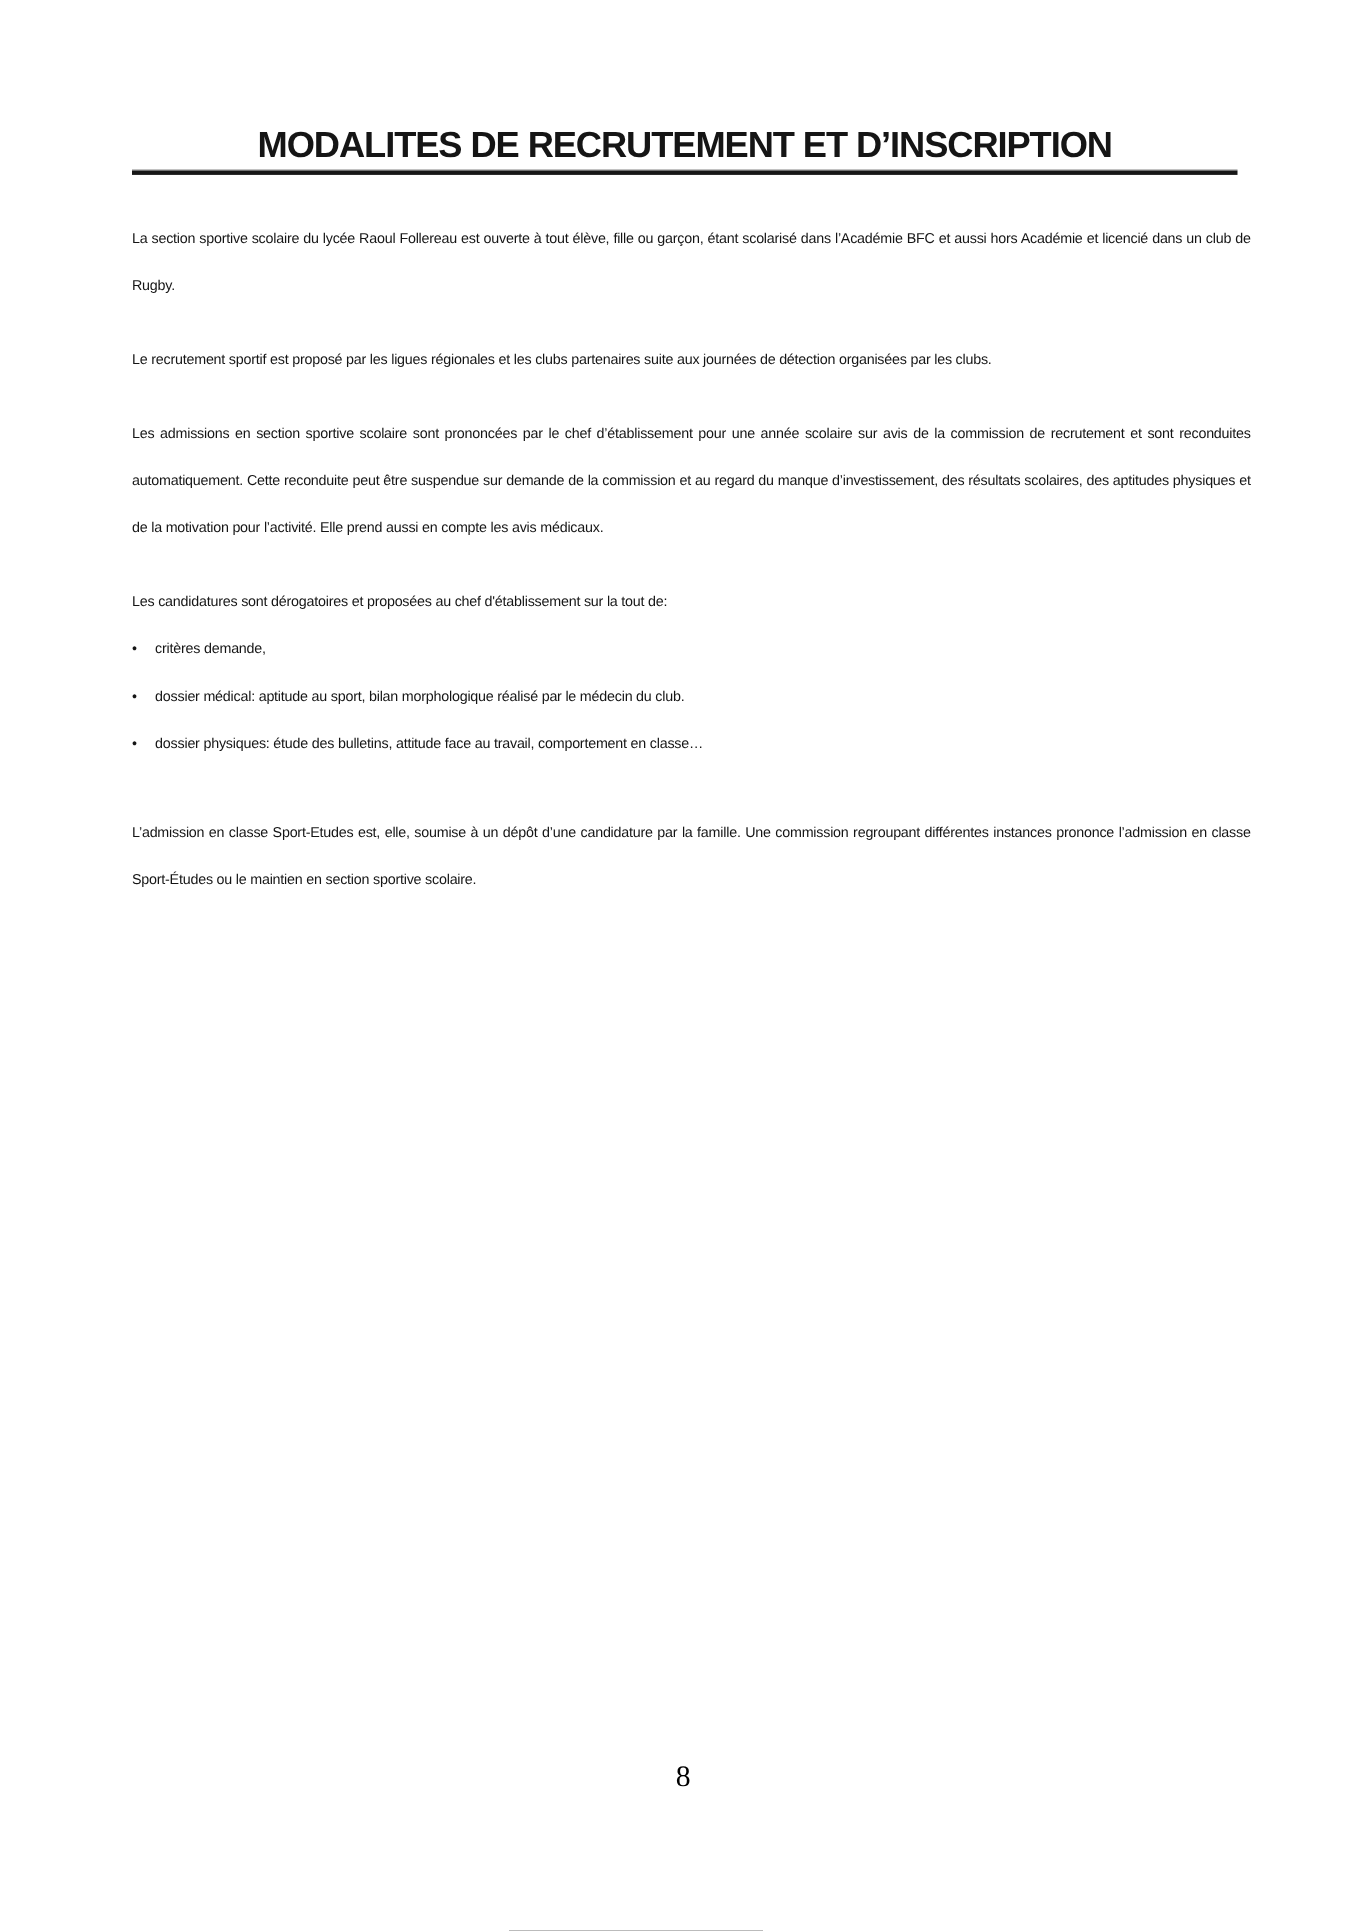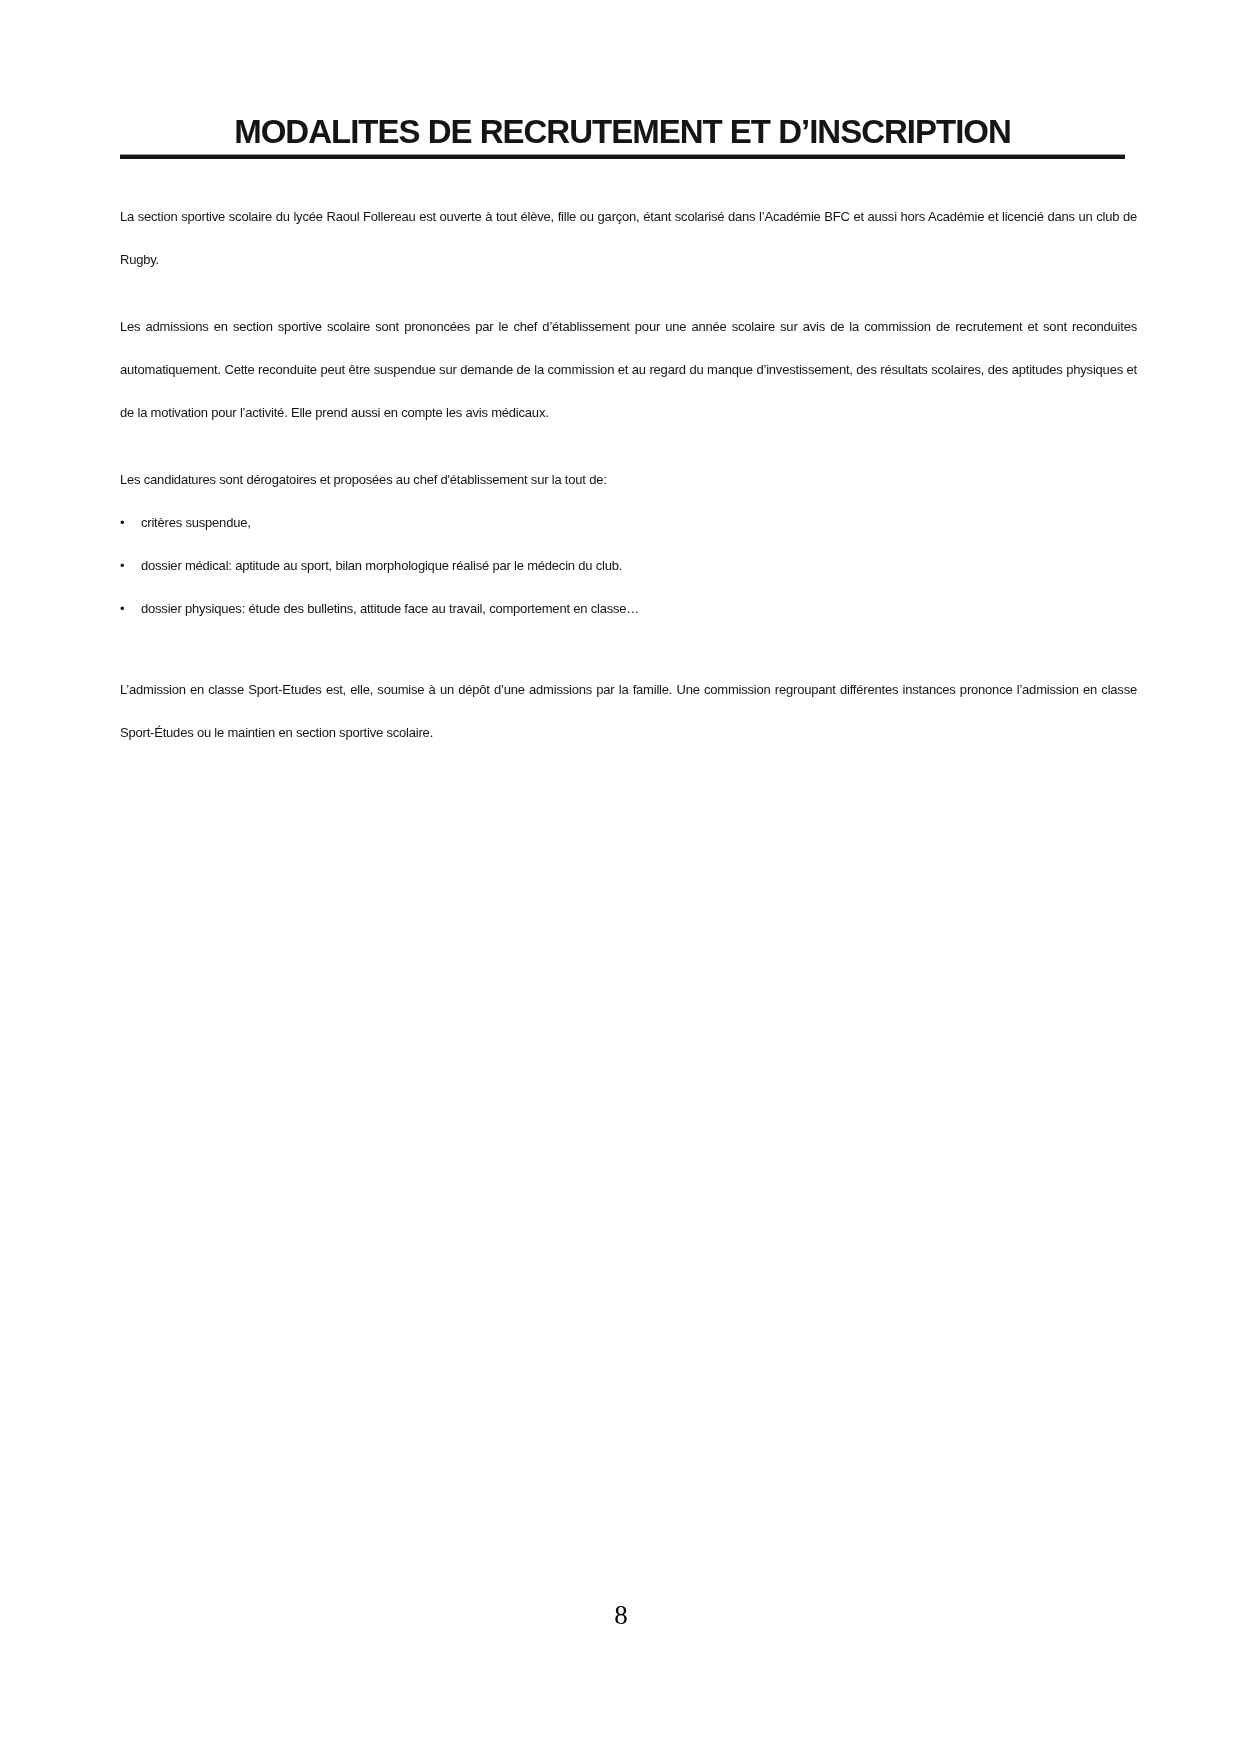--- a/index.html
+++ b/index.html
@@ -85,38 +85,39 @@
 <div class="page">
   <div class="content">
 
     <div class="title-block">
       <div class="doc-title">MODALITES DE RECRUTEMENT ET D’INSCRIPTION</div>
       <div class="title-underline"></div>
     </div>
 
     <p class="body-text para first-para">La section sportive scolaire du lycée Raoul Follereau est ouverte à tout élève, fille ou garçon, étant scolarisé dans l’Académie BFC et aussi hors Académie et licencié dans un club de Rugby.</p>
 
+    <p class="body-text para">Le recrutement sportif est proposé par les ligues régionales et les clubs partenaires suite aux journées de détection organisées par les clubs.</p>
 
     <p class="body-text para">Les admissions en section sportive scolaire sont prononcées par le chef d’établissement pour une année scolaire sur avis de la commission de recrutement et sont reconduites automatiquement. Cette reconduite peut être suspendue sur demande de la commission et au regard du manque d’investissement, des résultats scolaires, des aptitudes physiques et de la motivation pour l’activité. Elle prend aussi en compte les avis médicaux.</p>
 
     <p class="body-text para list-intro">Les candidatures sont dérogatoires et proposées au chef d'établissement sur la tout de:</p>
 
     <ul class="bullet-list body-text">
       <li>
         <span class="bullet-glyph">•</span>
-        <span class="bullet-text">critères suspendue,</span>
+        <span class="bullet-text">critères demande,</span>
       </li>
       <li>
         <span class="bullet-glyph">•</span>
         <span class="bullet-text">dossier médical: aptitude au sport, bilan morphologique réalisé par le médecin du club.</span>
       </li>
       <li>
         <span class="bullet-glyph">•</span>
         <span class="bullet-text">dossier physiques: étude des bulletins, attitude face au travail, comportement en classe…</span>
       </li>
     </ul>
 
-    <p class="body-text para closing-para">L’admission en classe Sport-Etudes est, elle, soumise à un dépôt d’une admissions par la famille. Une commission regroupant différentes instances prononce l’admission en classe Sport-Études ou le maintien en section sportive scolaire.</p>
+    <p class="body-text para closing-para">L’admission en classe Sport-Etudes est, elle, soumise à un dépôt d’une candidature par la famille. Une commission regroupant différentes instances prononce l’admission en classe Sport-Études ou le maintien en section sportive scolaire.</p>
 
   </div>
 
   <div class="page-number">8</div>
 </div>
 
 </body></html>

